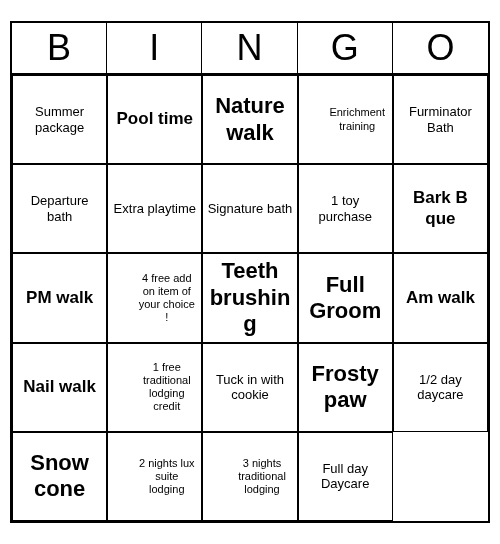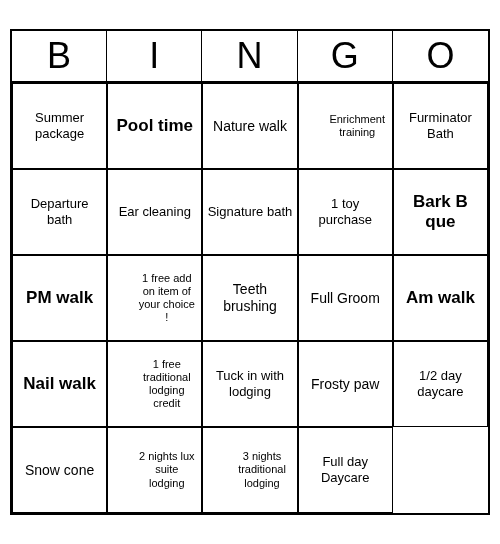--- a/index.html
+++ b/index.html
@@ -52,22 +52,22 @@
       padding: 4px;
       font-size: 13px;
       line-height: 1.2;
       word-break: break-word;
     }
     .bingo-cell.large-text {
       font-size: 17px;
       font-weight: bold;
     }
     .bingo-cell.medium-text {
-      font-size: 14px;
-      font-weight: normal;
+      font-size: 22px;
+      font-weight: bold;
     }
     .bingo-cell.small-text {
       font-size: 11px;
       padding-left: 28px;
     }
   </style>
 </head>
 <body>
 
 <div class="bingo-container">
@@ -78,32 +78,32 @@
       <div class="bingo-header-cell">G</div>
       <div class="bingo-header-cell">O</div>
     </div>
   <div class="bingo-grid">
   <div class="bingo-cell">Summer package</div>
       <div class="bingo-cell large-text">Pool time</div>
       <div class="bingo-cell medium-text">Nature walk</div>
       <div class="bingo-cell small-text">Enrichment training</div>
       <div class="bingo-cell">Furminator Bath</div>
       <div class="bingo-cell">Departure bath</div>
-      <div class="bingo-cell">Ear cleaning</div>
+      <div class="bingo-cell">Extra playtime</div>
       <div class="bingo-cell">Signature bath</div>
       <div class="bingo-cell">1 toy purchase</div>
       <div class="bingo-cell large-text">Bark B que</div>
       <div class="bingo-cell large-text">PM walk</div>
-      <div class="bingo-cell small-text">1 free add on item of your choice !</div>
+      <div class="bingo-cell small-text">4 free add on item of your choice !</div>
       <div class="bingo-cell medium-text">Teeth brushing</div>
       <div class="bingo-cell medium-text">Full Groom</div>
       <div class="bingo-cell large-text">Am walk</div>
       <div class="bingo-cell large-text">Nail walk</div>
       <div class="bingo-cell small-text">1 free traditional lodging credit</div>
-      <div class="bingo-cell">Tuck in with lodging</div>
+      <div class="bingo-cell">Tuck in with cookie</div>
       <div class="bingo-cell medium-text">Frosty paw</div>
       <div class="bingo-cell">1/2 day daycare</div>
       <div class="bingo-cell medium-text">Snow cone</div>
       <div class="bingo-cell small-text">2 nights lux suite lodging</div>
       <div class="bingo-cell small-text">3 nights traditional lodging</div>
       <div class="bingo-cell">Full day Daycare</div>
     </div>
 </div>
 
 </body></html>

